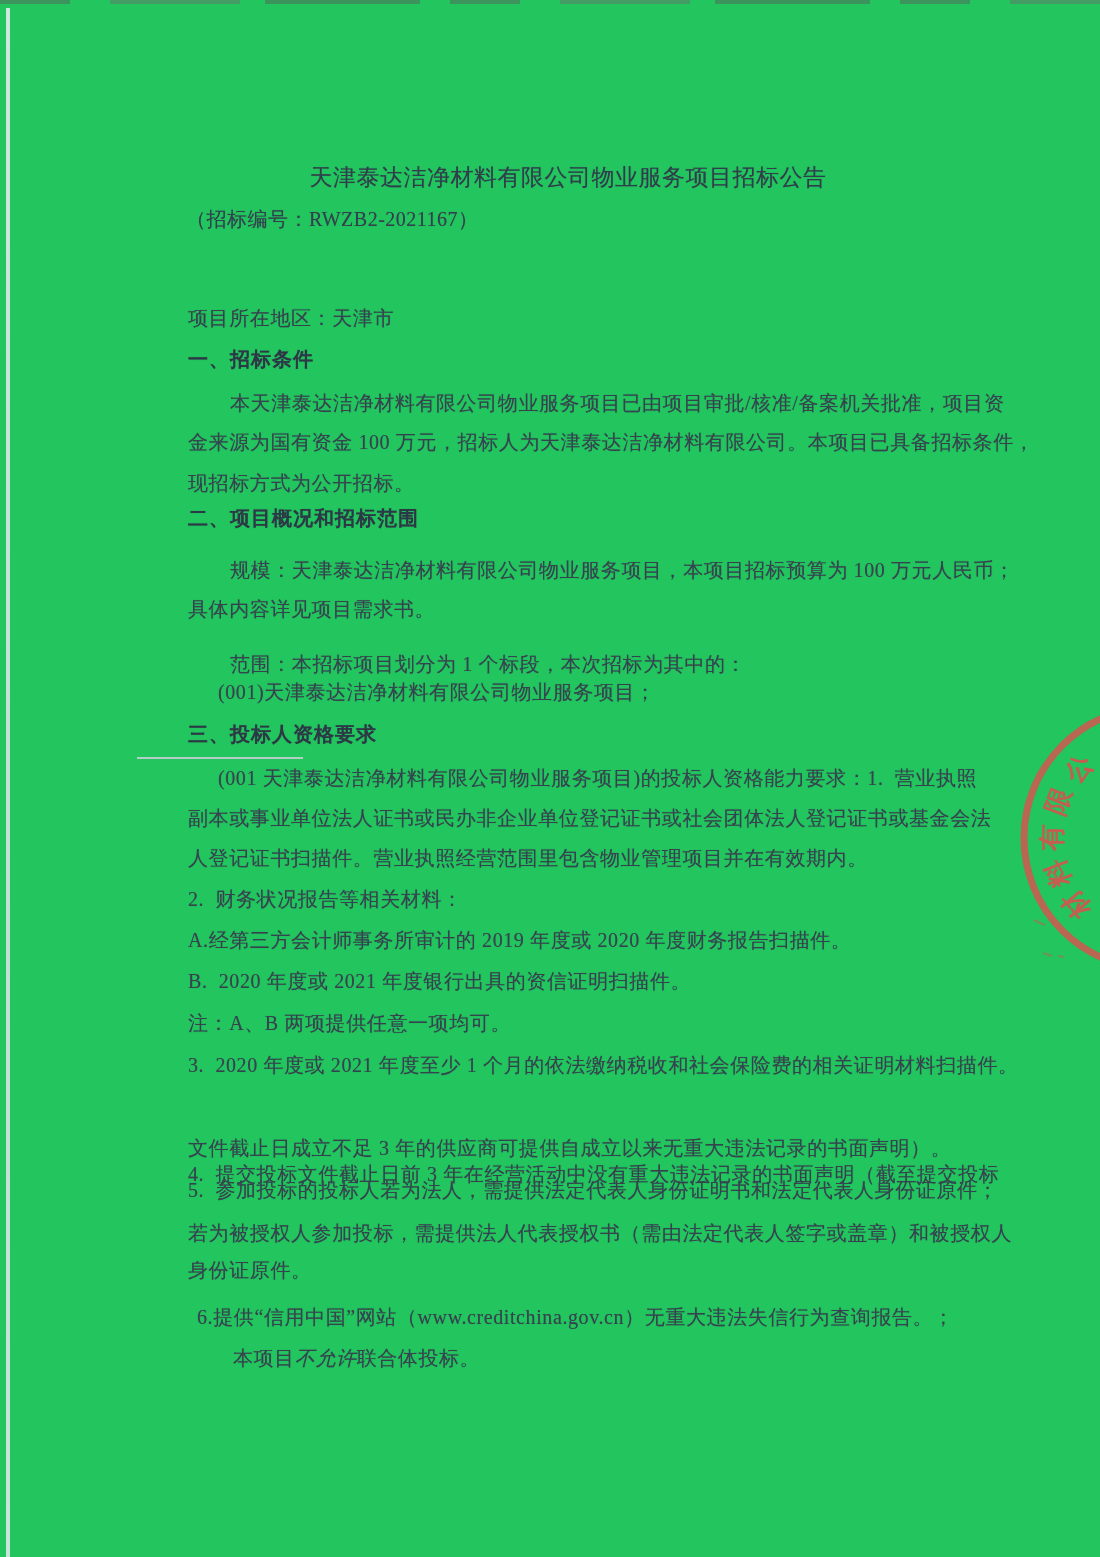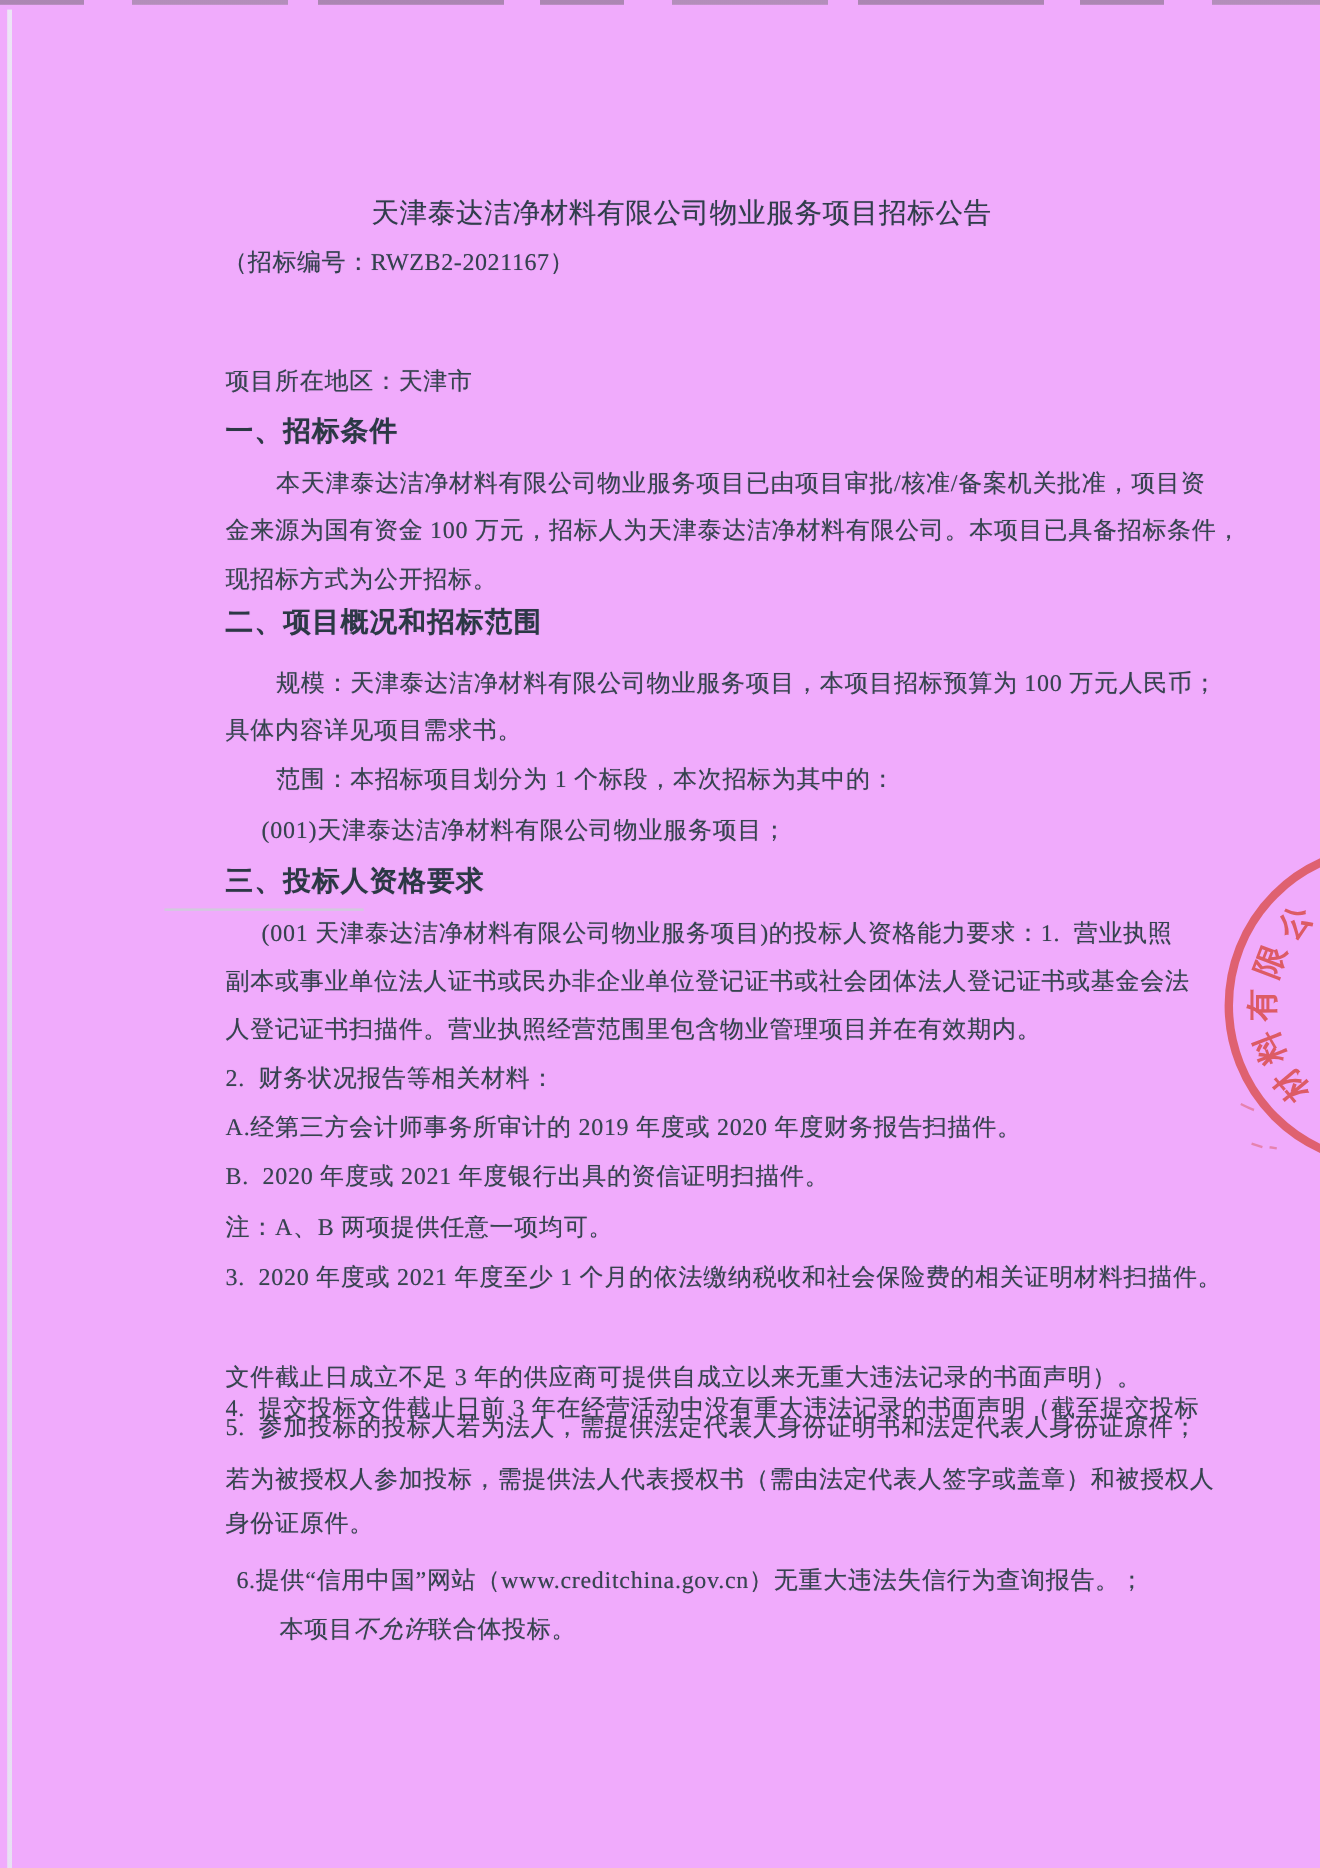--- a/index.html
+++ b/index.html
@@ -1,20 +1,20 @@
 <!DOCTYPE html>
 <html><head>
 <meta charset="utf-8">
 <style>
   html,body{margin:0;padding:0;background:#e9e9e9;}
   .page{
     position:relative;
     width:1100px;height:1557px;
     margin:0 auto;
-    background:#f0abfc;
+    background:#22c55e;
     overflow:hidden;
     font-family:"Liberation Serif","DejaVu Serif",serif;
     color:#36434f;
     text-decoration:underline;
   }
   
   .scan-top{
     position:absolute;top:0;left:0;width:1100px;height:4px;
     background:repeating-linear-gradient(90deg,
       #5a5a5a 0 70px, rgba(0,0,0,0) 70px 110px,
@@ -42,21 +42,21 @@
     font-family:"Liberation Sans","DejaVu Sans",sans-serif;
     font-size:23px;line-height:30px;letter-spacing:.5px;
     color:#303d4b;margin:0;font-weight:500;
   }
   .subtitle{
     left:186px;width:764px;
     font-size:20px;line-height:26px;letter-spacing:.5px;color:#33404e;
   }
   .heading{
     font-family:"Liberation Sans","DejaVu Sans",sans-serif;
-    font-weight:bold;font-size:23px;line-height:27px;
+    font-weight:bold;font-size:20px;line-height:27px;
     left:188px;letter-spacing:1px;color:#2c3845;margin:0;
   }
   .line{font-size:20px;line-height:24px;letter-spacing:.6px;}
   .l-flush{left:188px;}
   .l-indent{left:230px;}
   .l-paren{left:218px;}
   .l-item6{left:197px;}
   .l-final{left:233px;}
   .em-i{font-style:italic;}
   
@@ -81,21 +81,21 @@
   <div class="line l-flush" style="top:306px">项目所在地区：天津市</div>
 
   <h2 class="heading" style="top:346px">一、招标条件</h2>
   <div class="line l-indent" style="top:391px">本天津泰达洁净材料有限公司物业服务项目已由项目审批/核准/备案机关批准，项目资</div>
   <div class="line l-flush" style="top:430px">金来源为国有资金 100 万元，招标人为天津泰达洁净材料有限公司。本项目已具备招标条件，</div>
   <div class="line l-flush" style="top:471px">现招标方式为公开招标。</div>
 
   <h2 class="heading" style="top:505px">二、项目概况和招标范围</h2>
   <div class="line l-indent" style="top:558px">规模：天津泰达洁净材料有限公司物业服务项目，本项目招标预算为 100 万元人民币；</div>
   <div class="line l-flush" style="top:597px">具体内容详见项目需求书。</div>
-  <div class="line l-indent" style="top:638px">范围：本招标项目划分为 1 个标段，本次招标为其中的：</div>
+  <div class="line l-indent" style="top:652px">范围：本招标项目划分为 1 个标段，本次招标为其中的：</div>
   <div class="line l-paren" style="top:680px">(001)天津泰达洁净材料有限公司物业服务项目；</div>
 
   <h2 class="heading" style="top:721px">三、投标人资格要求</h2>
   <div class="line l-paren" style="top:766px">(001 天津泰达洁净材料有限公司物业服务项目)的投标人资格能力要求：1.  营业执照</div>
   <div class="line l-flush" style="top:846px">人登记证书扫描件。营业执照经营范围里包含物业管理项目并在有效期内。</div>
   <div class="line l-flush" style="top:806px">副本或事业单位法人证书或民办非企业单位登记证书或社会团体法人登记证书或基金会法</div>
   <div class="line l-flush" style="top:887px">2.  财务状况报告等相关材料：</div>
   <div class="line l-flush" style="top:928px">A.经第三方会计师事务所审计的 2019 年度或 2020 年度财务报告扫描件。</div>
   <div class="line l-flush" style="top:969px">B.  2020 年度或 2021 年度银行出具的资信证明扫描件。</div>
   <div class="line l-flush" style="top:1011px">注：A、B 两项提供任意一项均可。</div>

